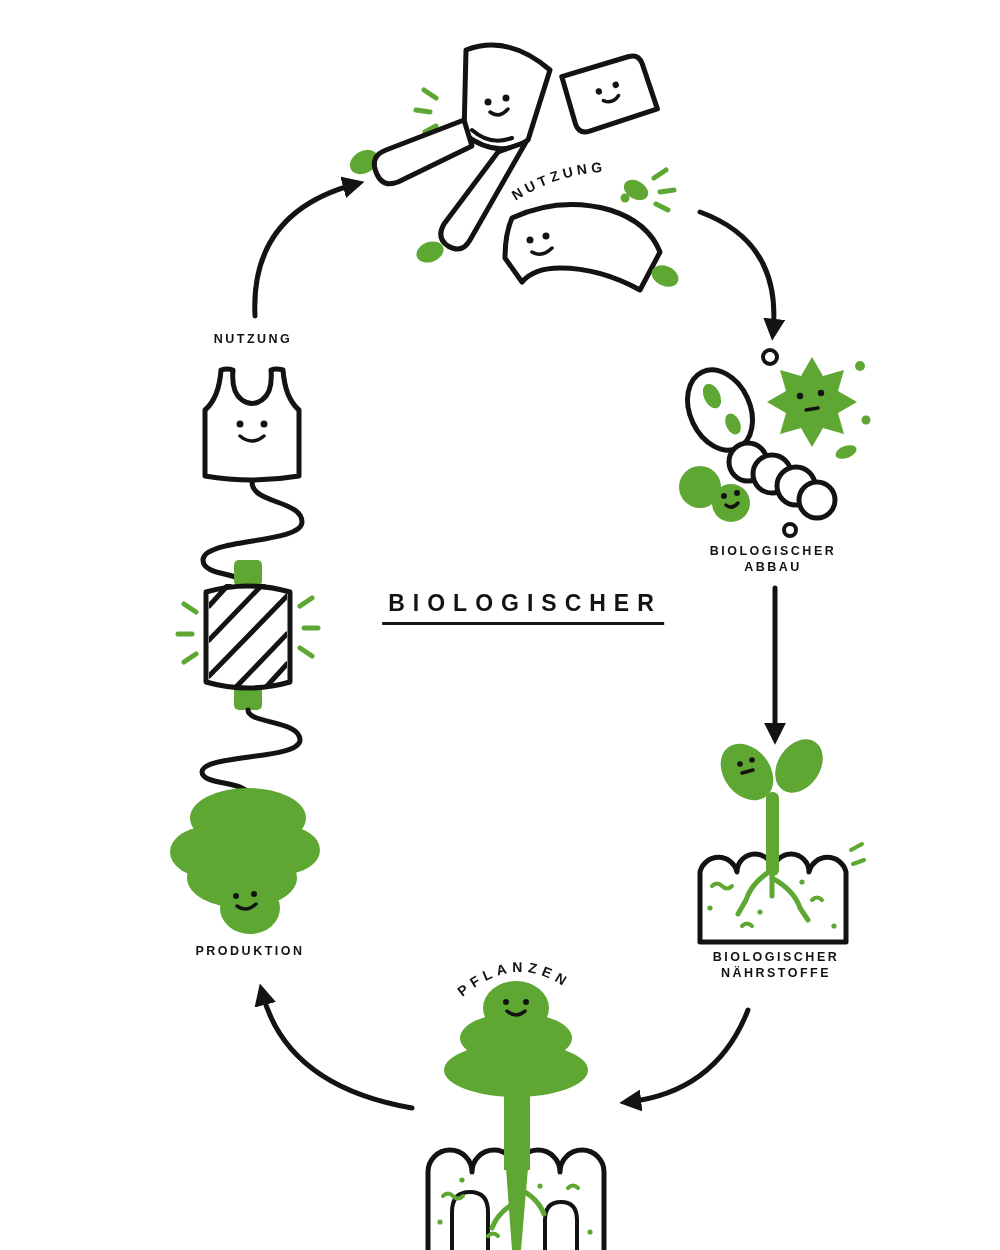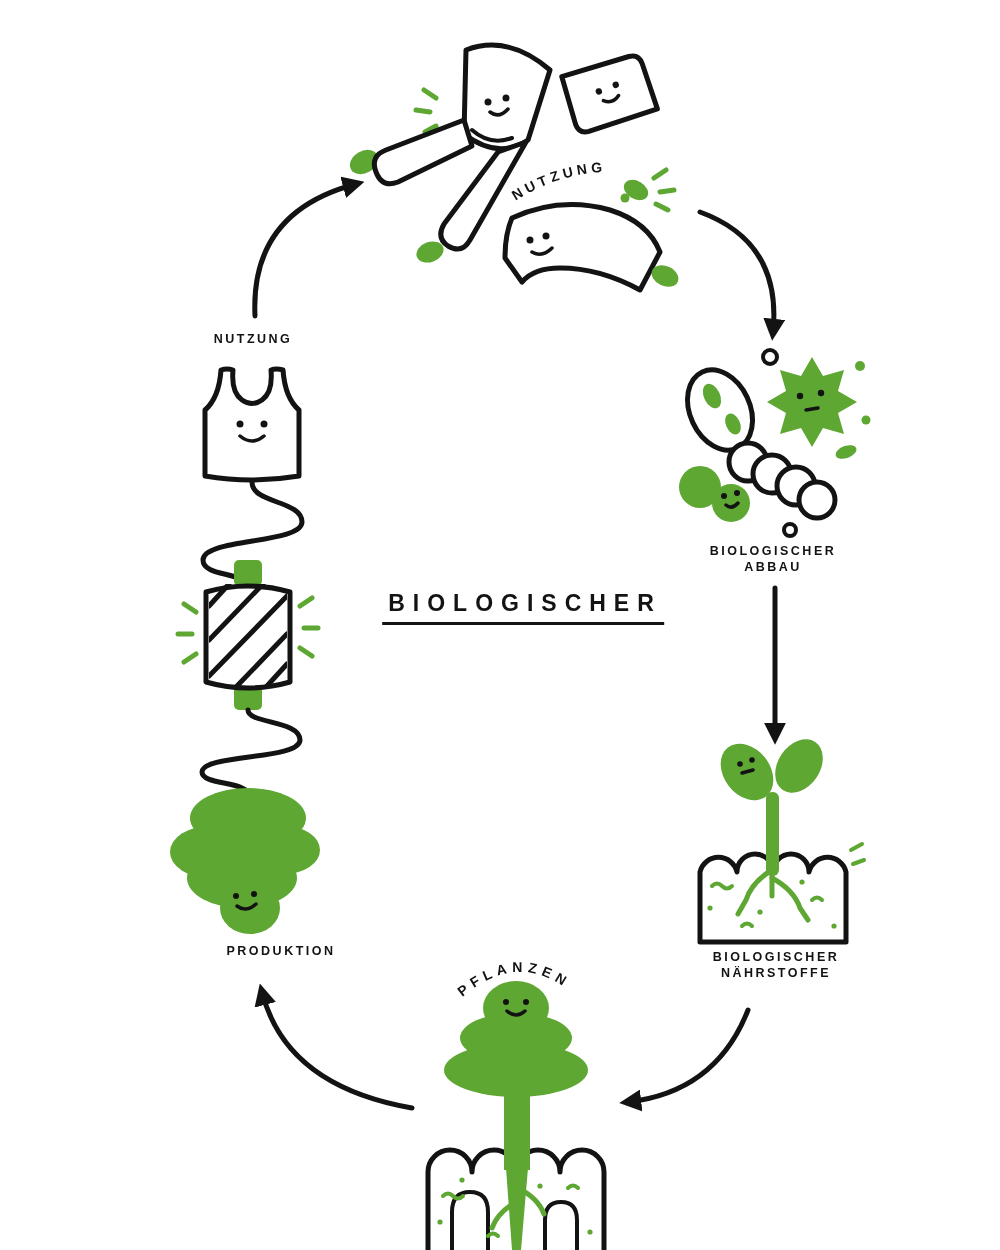--- a/index.html
+++ b/index.html
@@ -293,17 +293,17 @@
   <div class="label" style="left:773px;top:542px;">
     <span>BIOLOGISCHER</span>
     <span>ABBAU</span>
   </div>
 
   <div class="label" style="left:776px;top:948px;">
     <span>BIOLOGISCHER</span>
     <span>NÄHRSTOFFE</span>
   </div>
 
-  <div class="label" style="left:250px;top:942px;margin-left:31px;">
+  <div class="label" style="left:250px;top:942px;">
     <span>PRODUKTION</span>
   </div>
 
 </div>
 
 </body></html>

